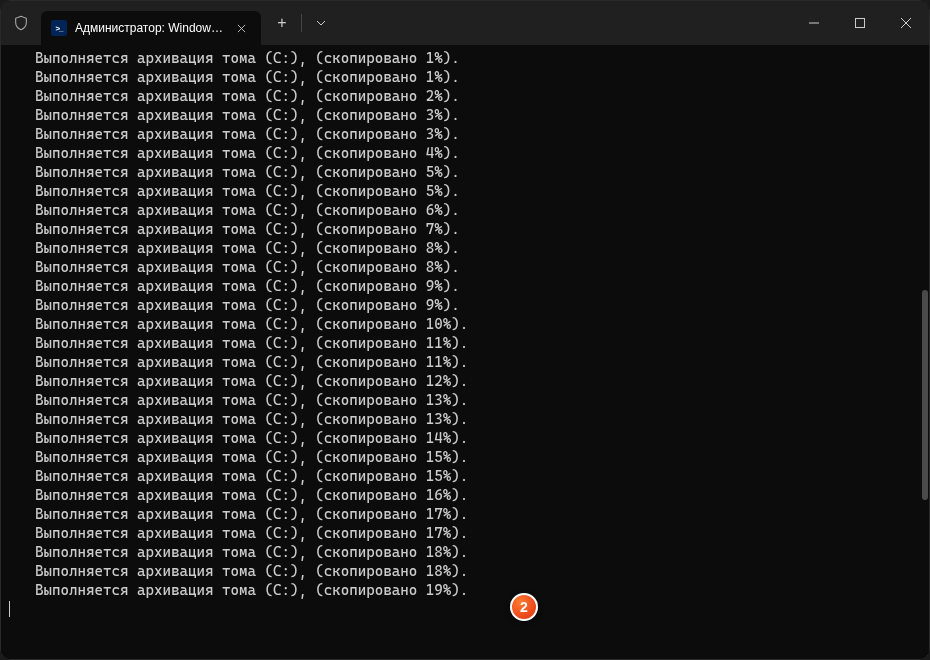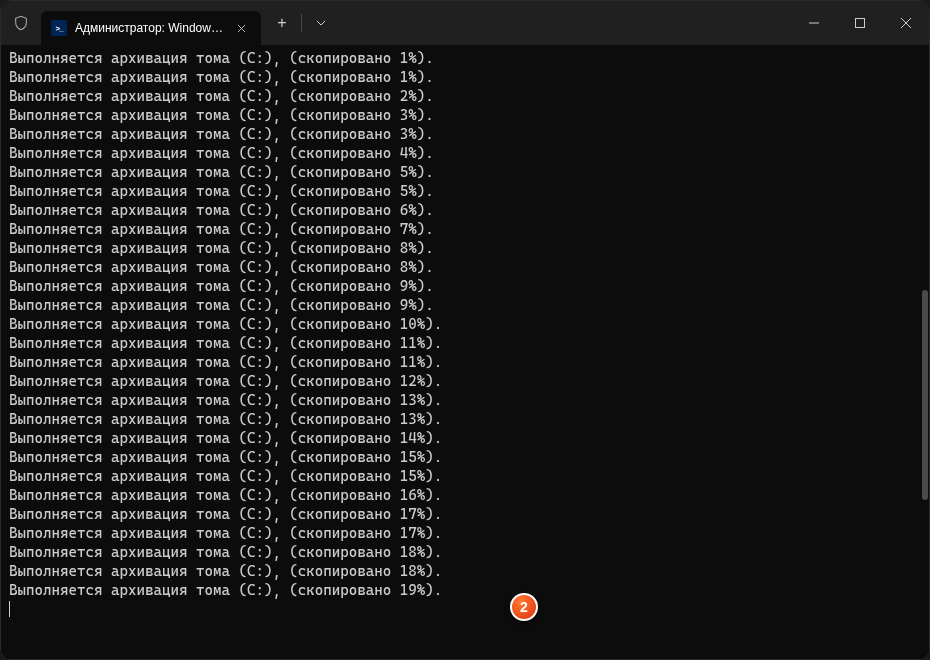--- a/index.html
+++ b/index.html
@@ -163,20 +163,21 @@
       font-family: Consolas, 'Cascadia Mono', monospace;
       font-size: 14.5px;
       line-height: 19px;
       padding: 4px 8px;
       overflow: hidden;
       white-space: pre;
       position: relative;
     }
     .terminal-line {
       display: block;
+      margin-left: 26px;
     }
     .cursor {
       display: inline-block;
       width: 1px;
       height: 16px;
       background: #ccc;
       vertical-align: text-bottom;
     }
     .scrollbar {
       position: absolute;

